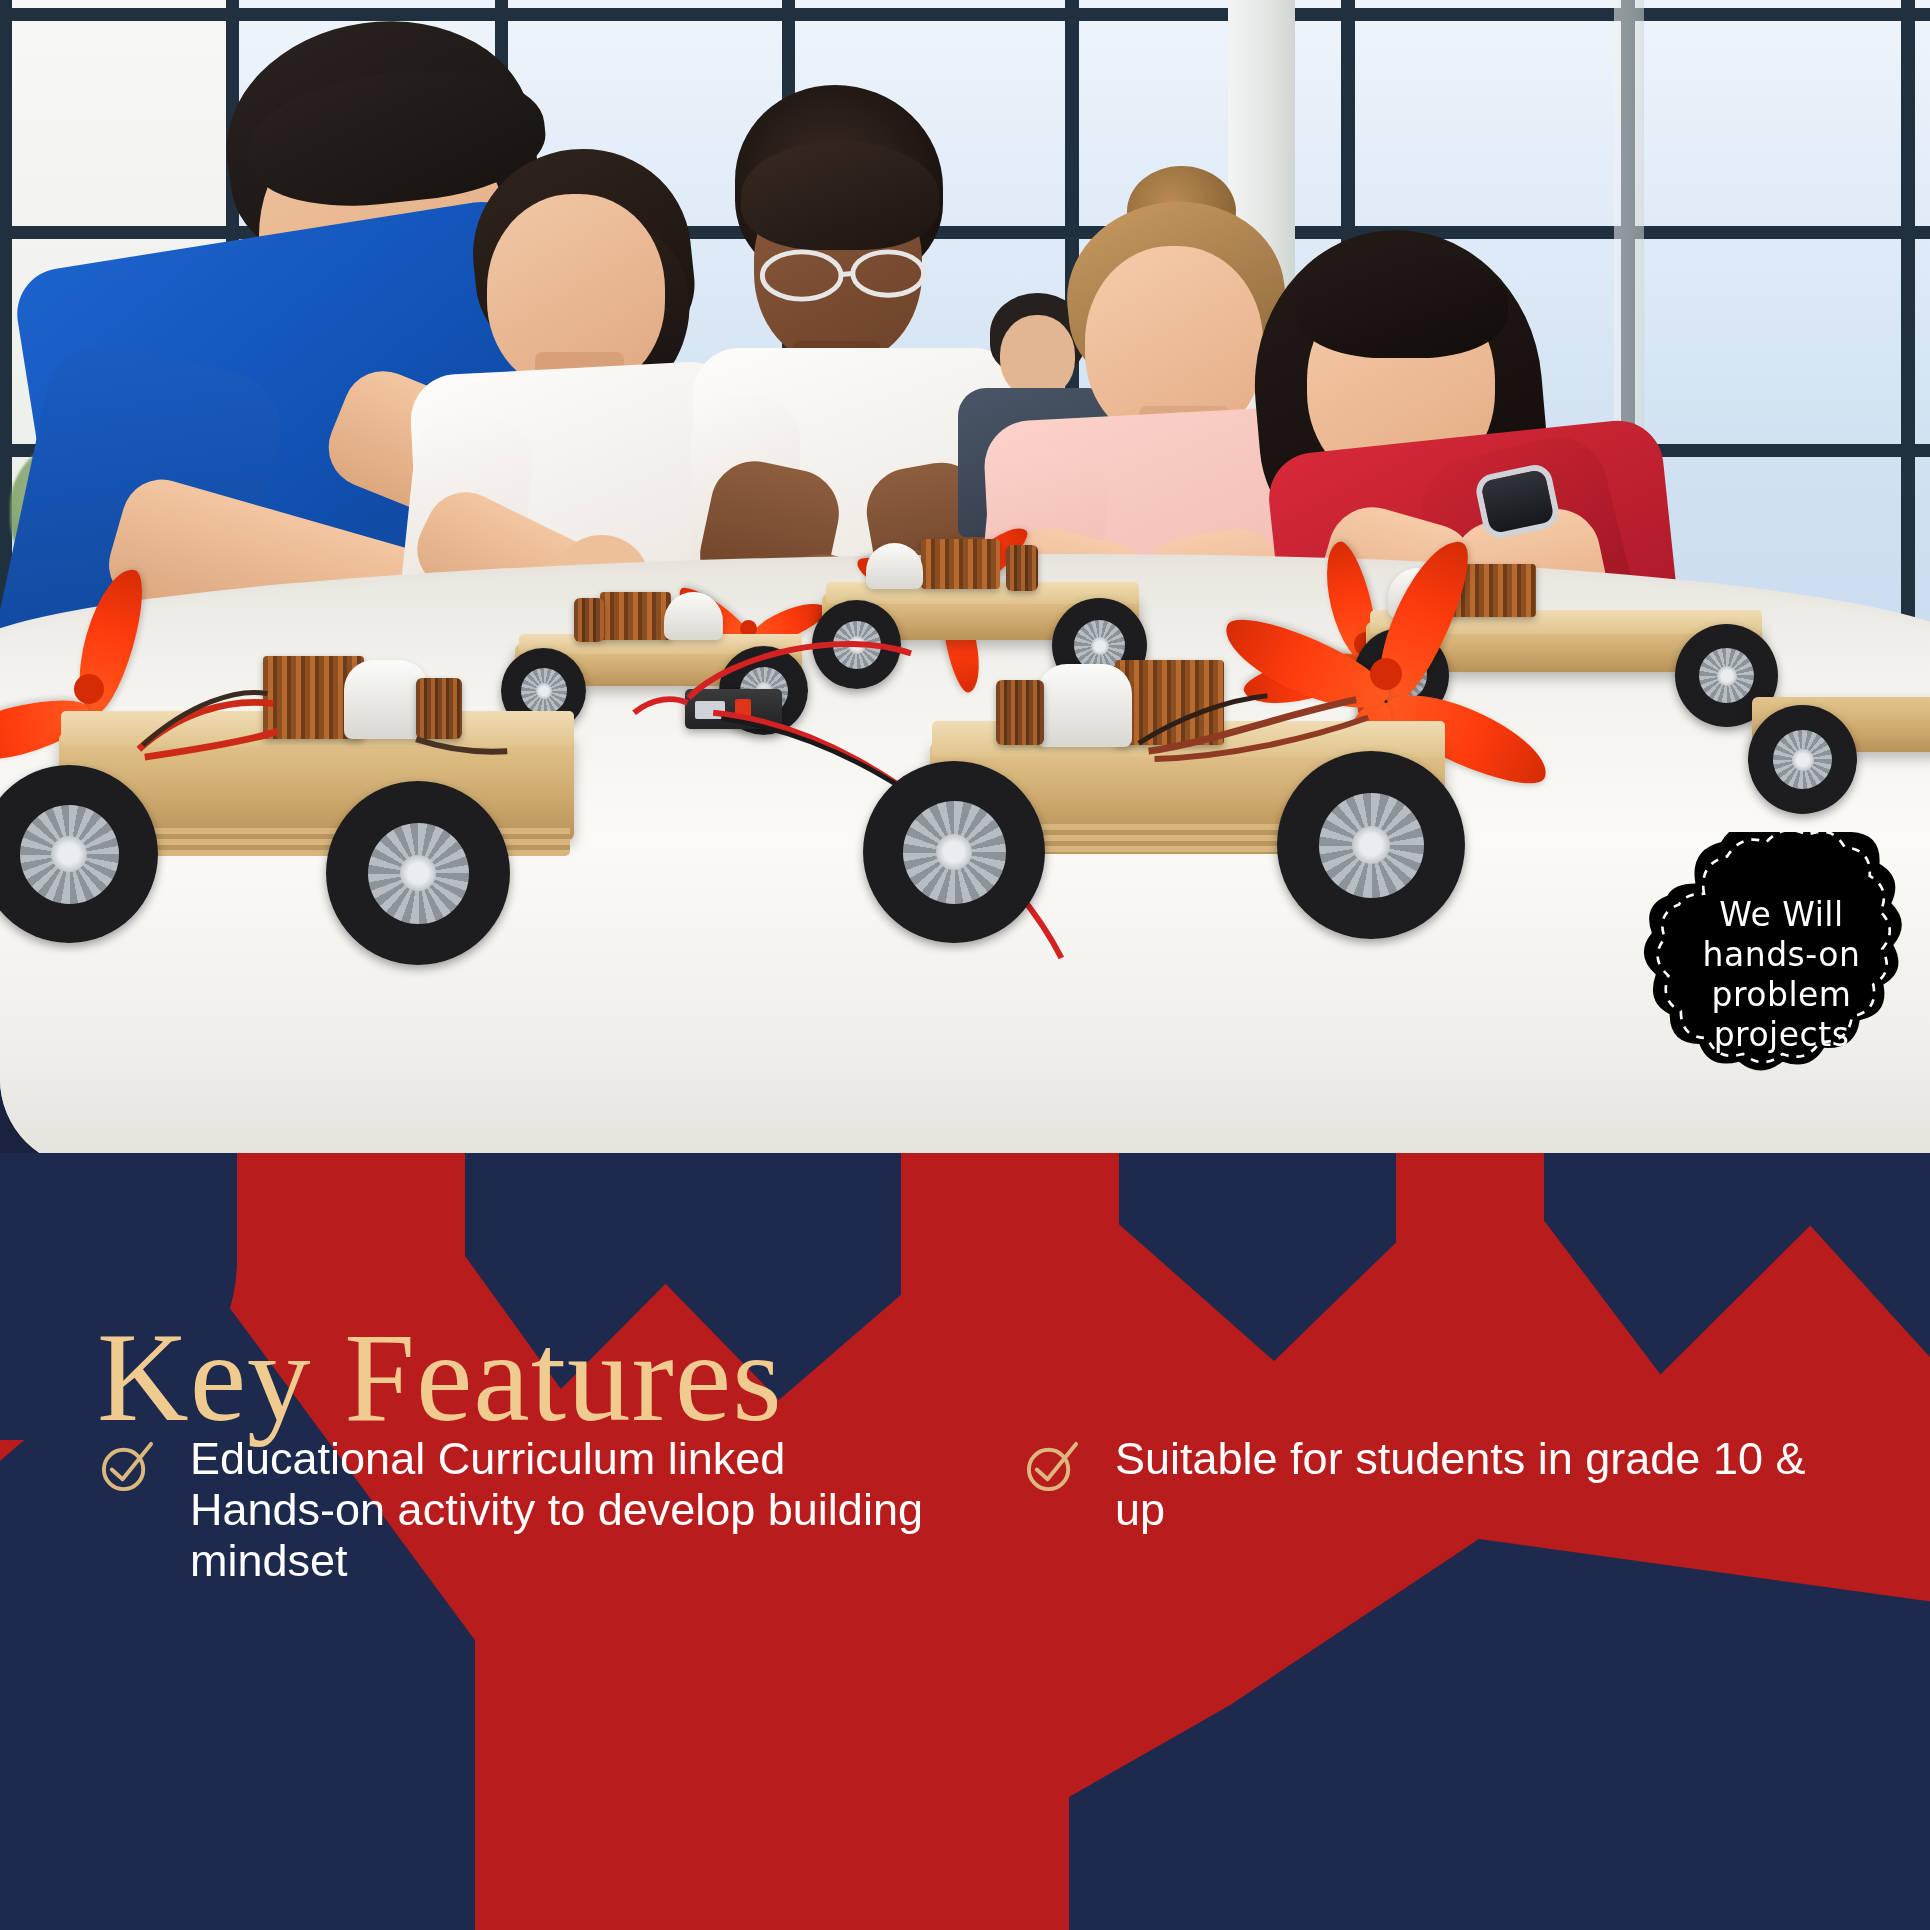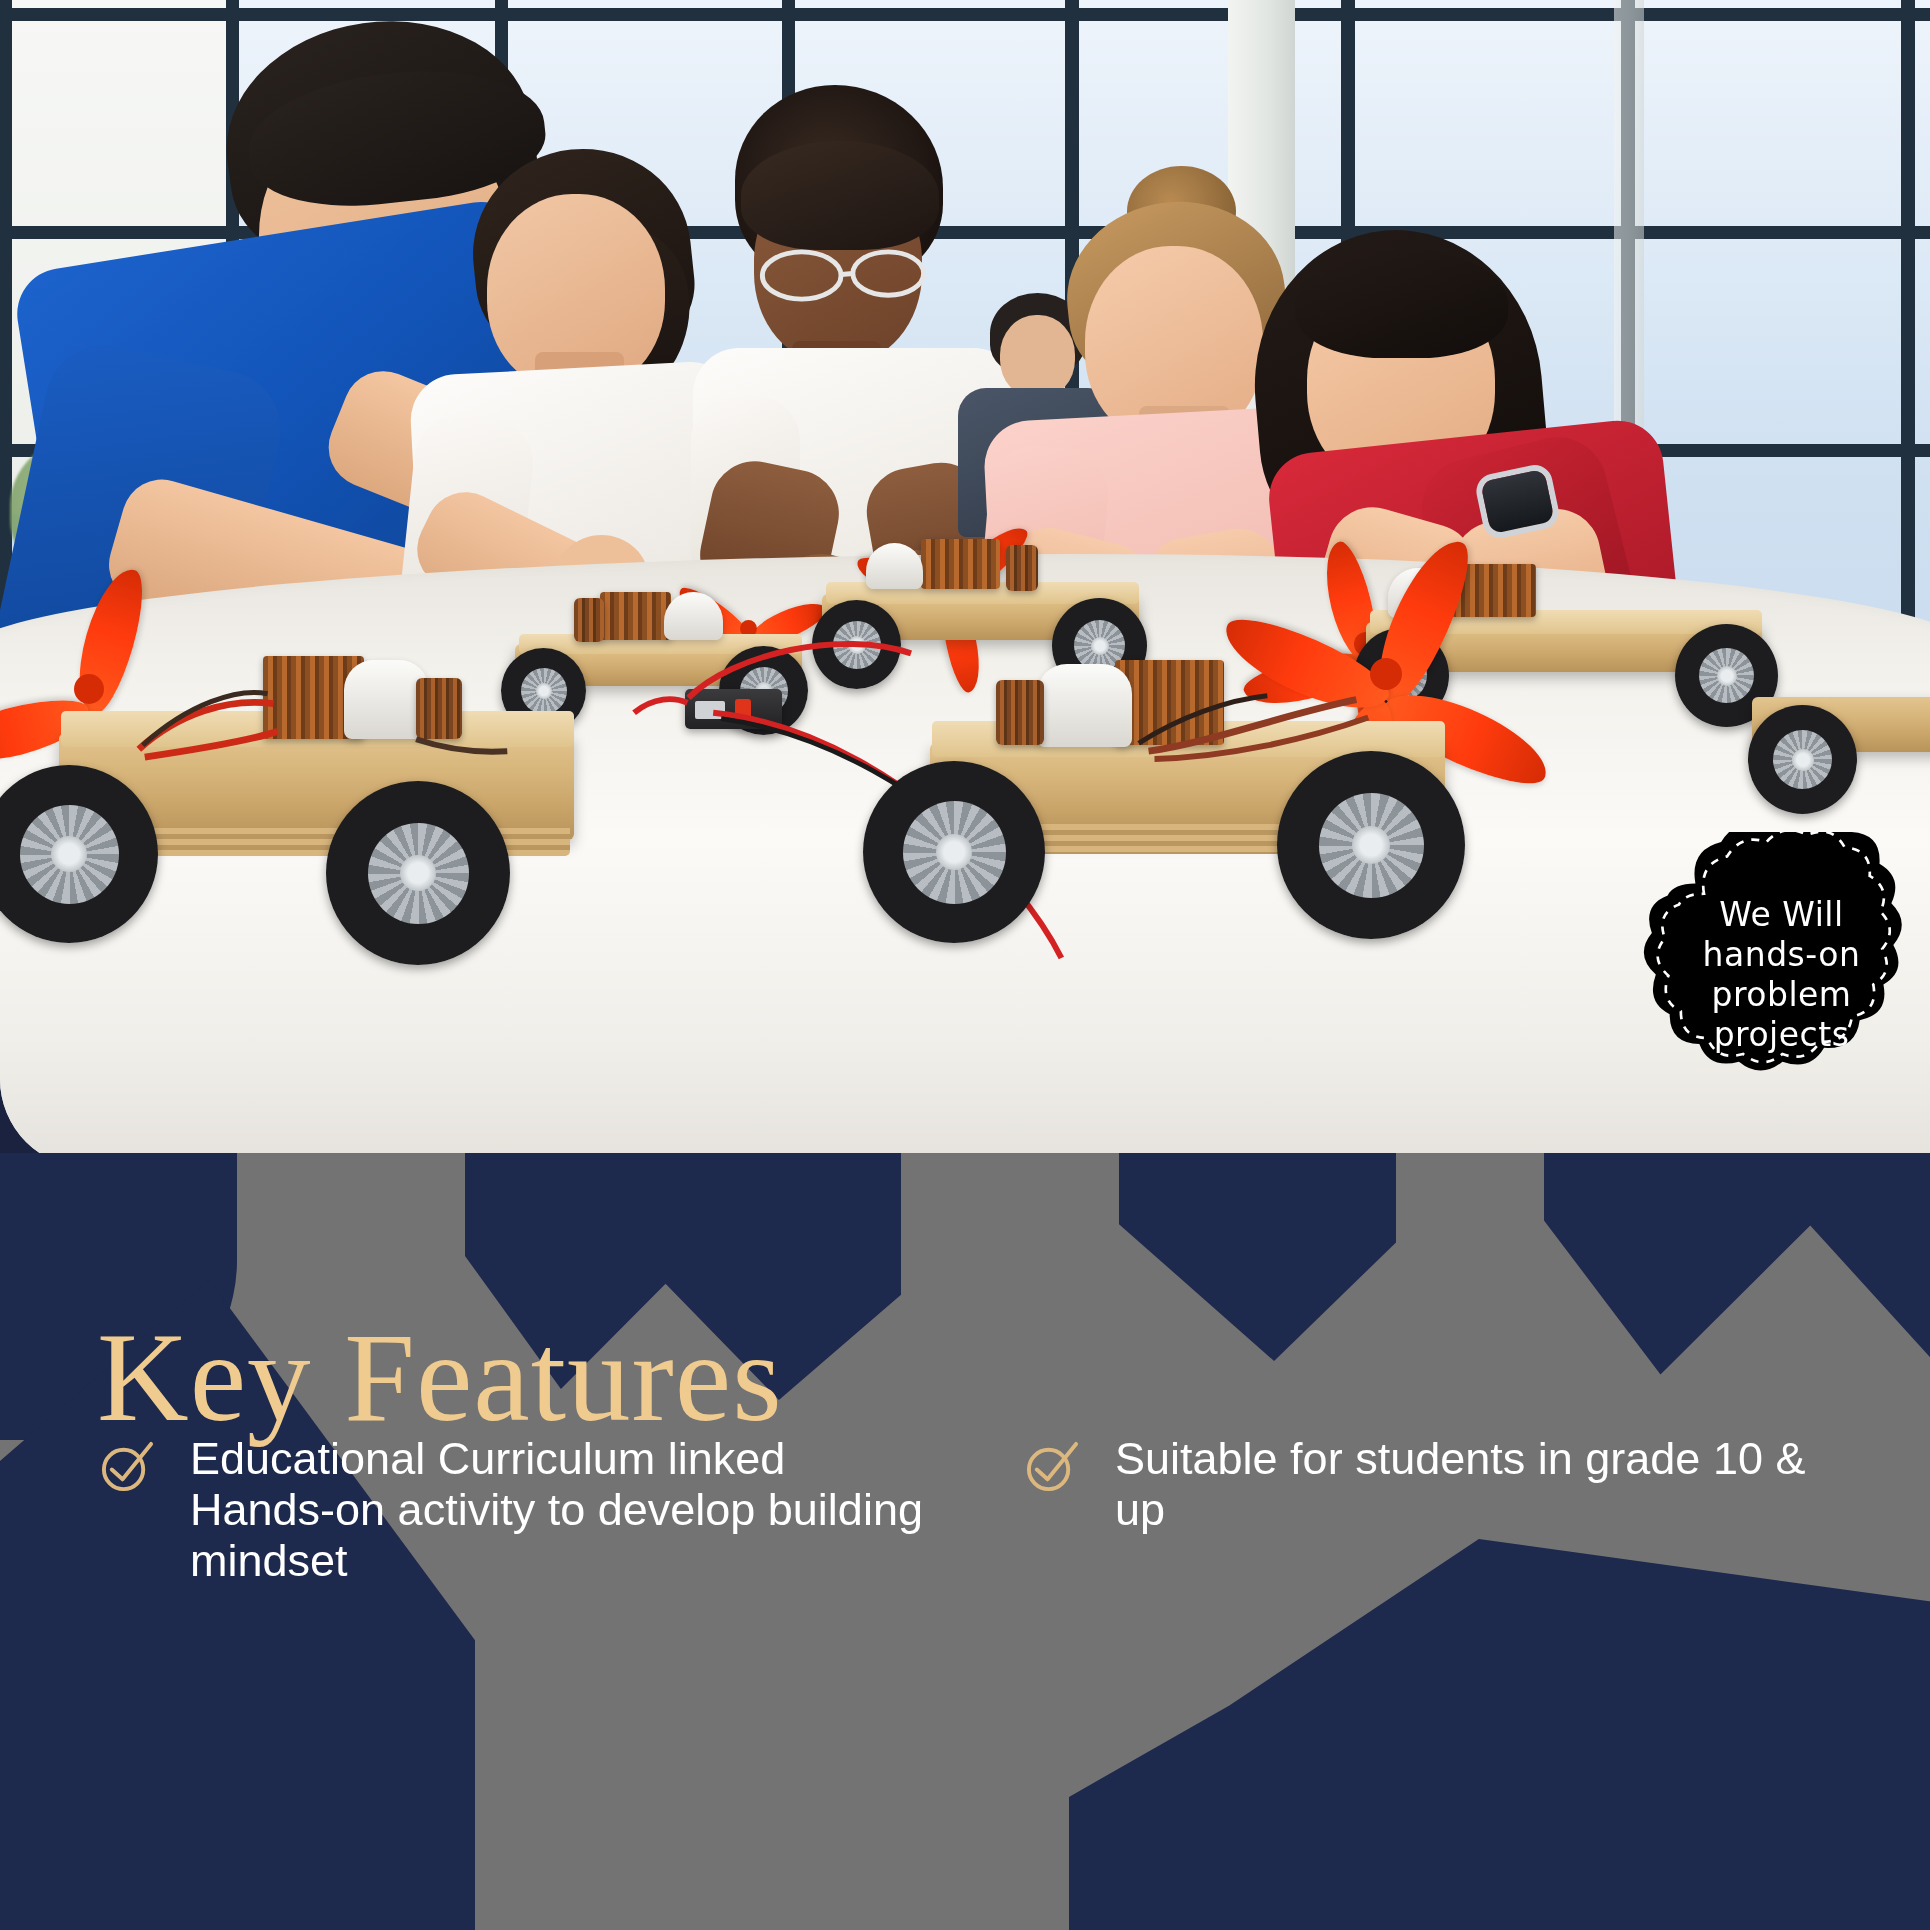--- a/index.html
+++ b/index.html
@@ -127,21 +127,21 @@
     position:absolute;left:0;top:63px;width:287px;
     text-align:center;color:#ffffff;
     font-family:"DejaVu Sans", sans-serif;
     font-size:33px;line-height:40px;font-weight:400;letter-spacing:0.5px;
   }
   .badge-text span{display:block;}
 
   
   .lower{
     position:absolute;left:0;top:1153px;width:1931px;height:777px;
-    background:#737373;overflow:hidden;
+    background:#b91c1c;overflow:hidden;
   }
   .shape{position:absolute;background:#1d294d;}
 
   .title{
     position:absolute;left:97px;top:76px;
     color:#efcb8f;font-family:"Liberation Serif", serif;
     font-size:127px;line-height:127px;font-weight:400;letter-spacing:1px;
     white-space:nowrap;
   }
 

